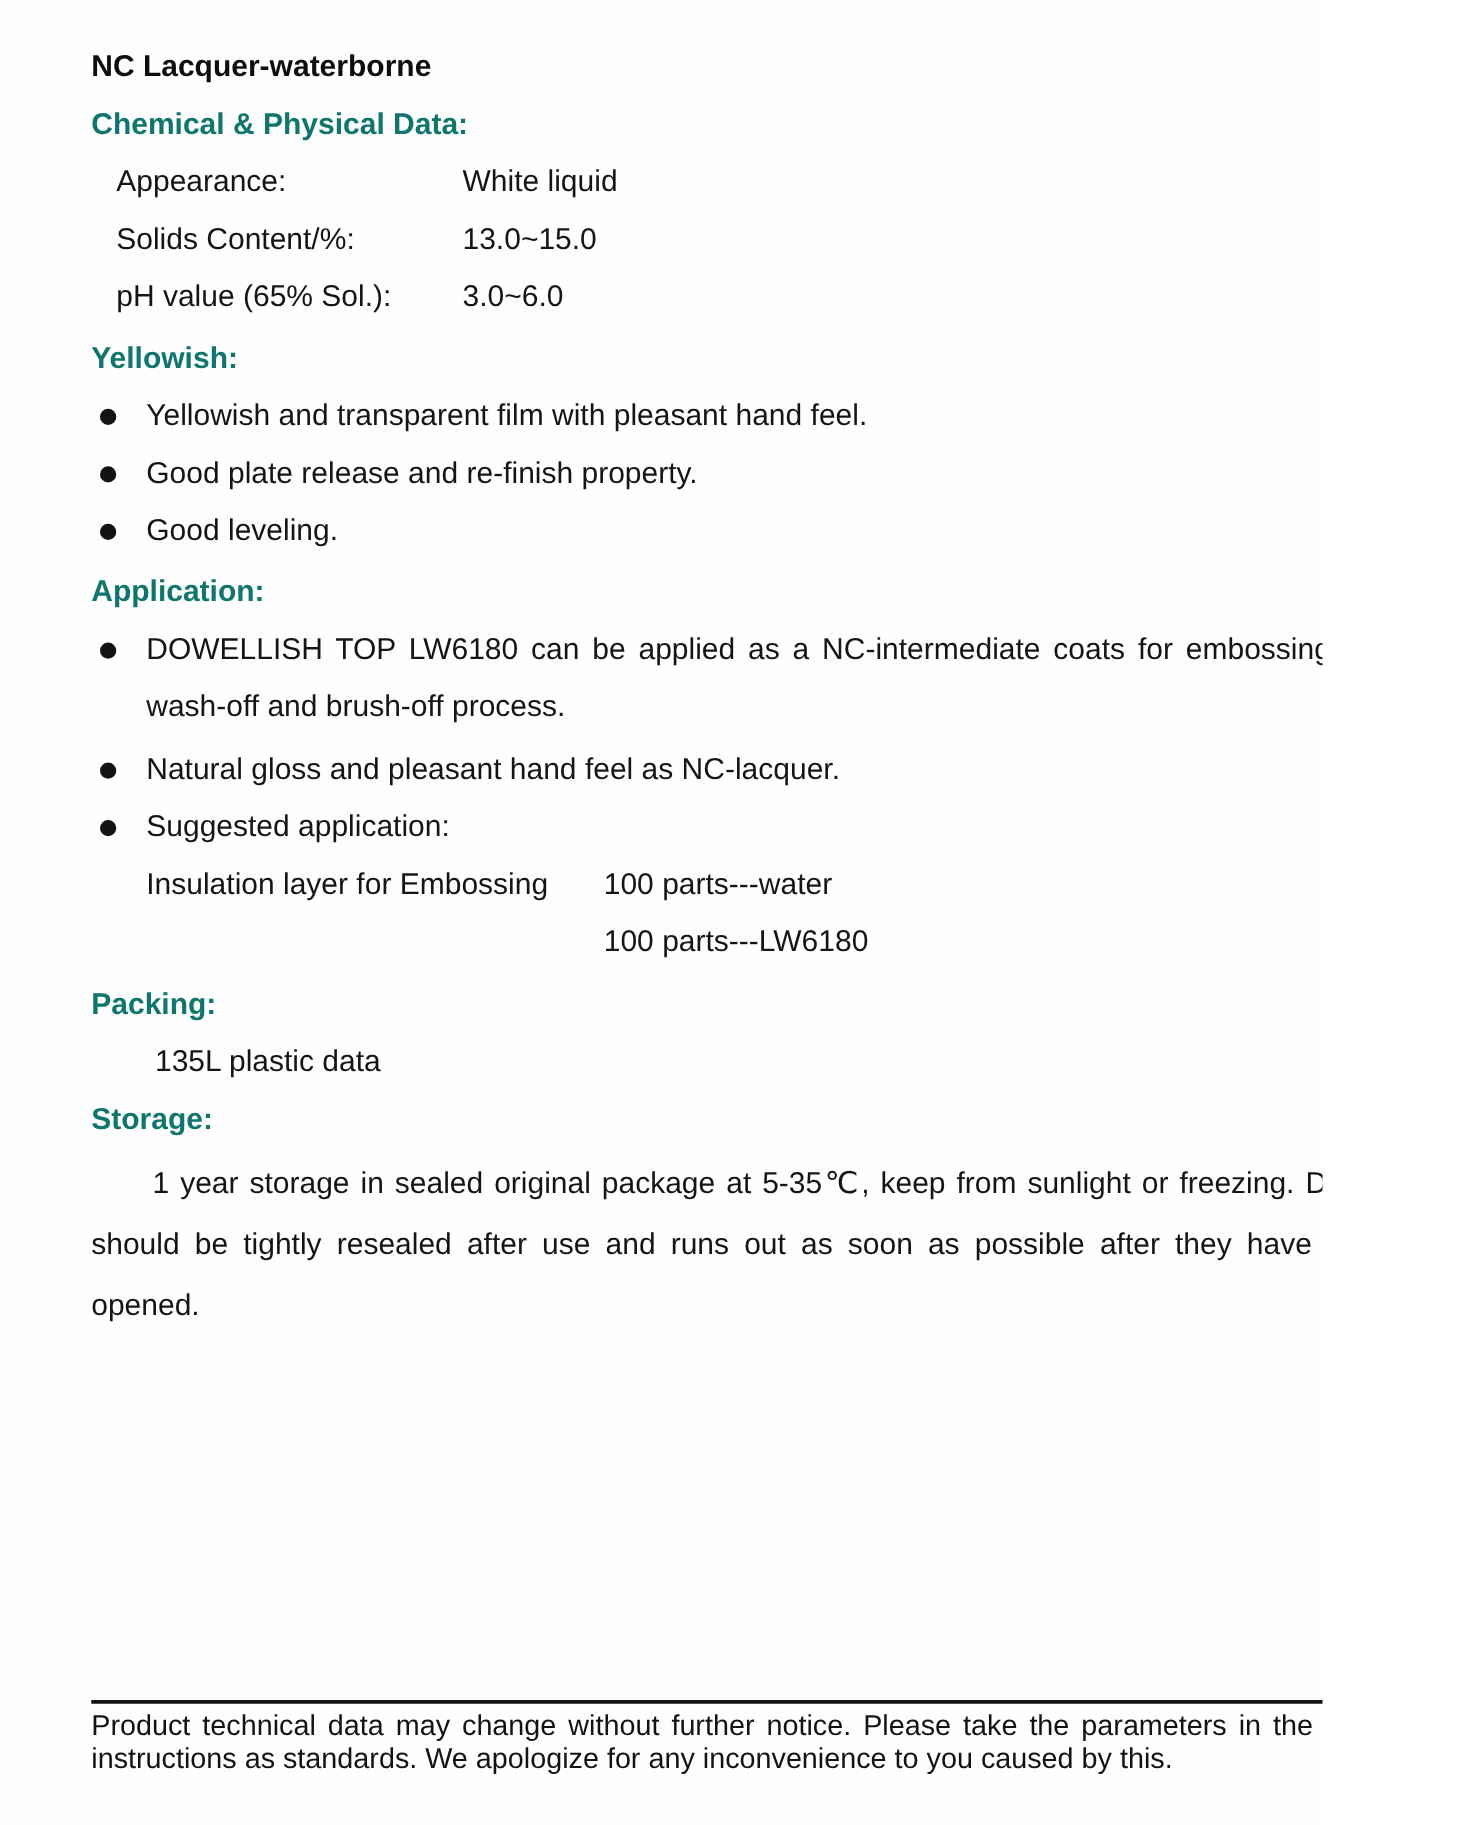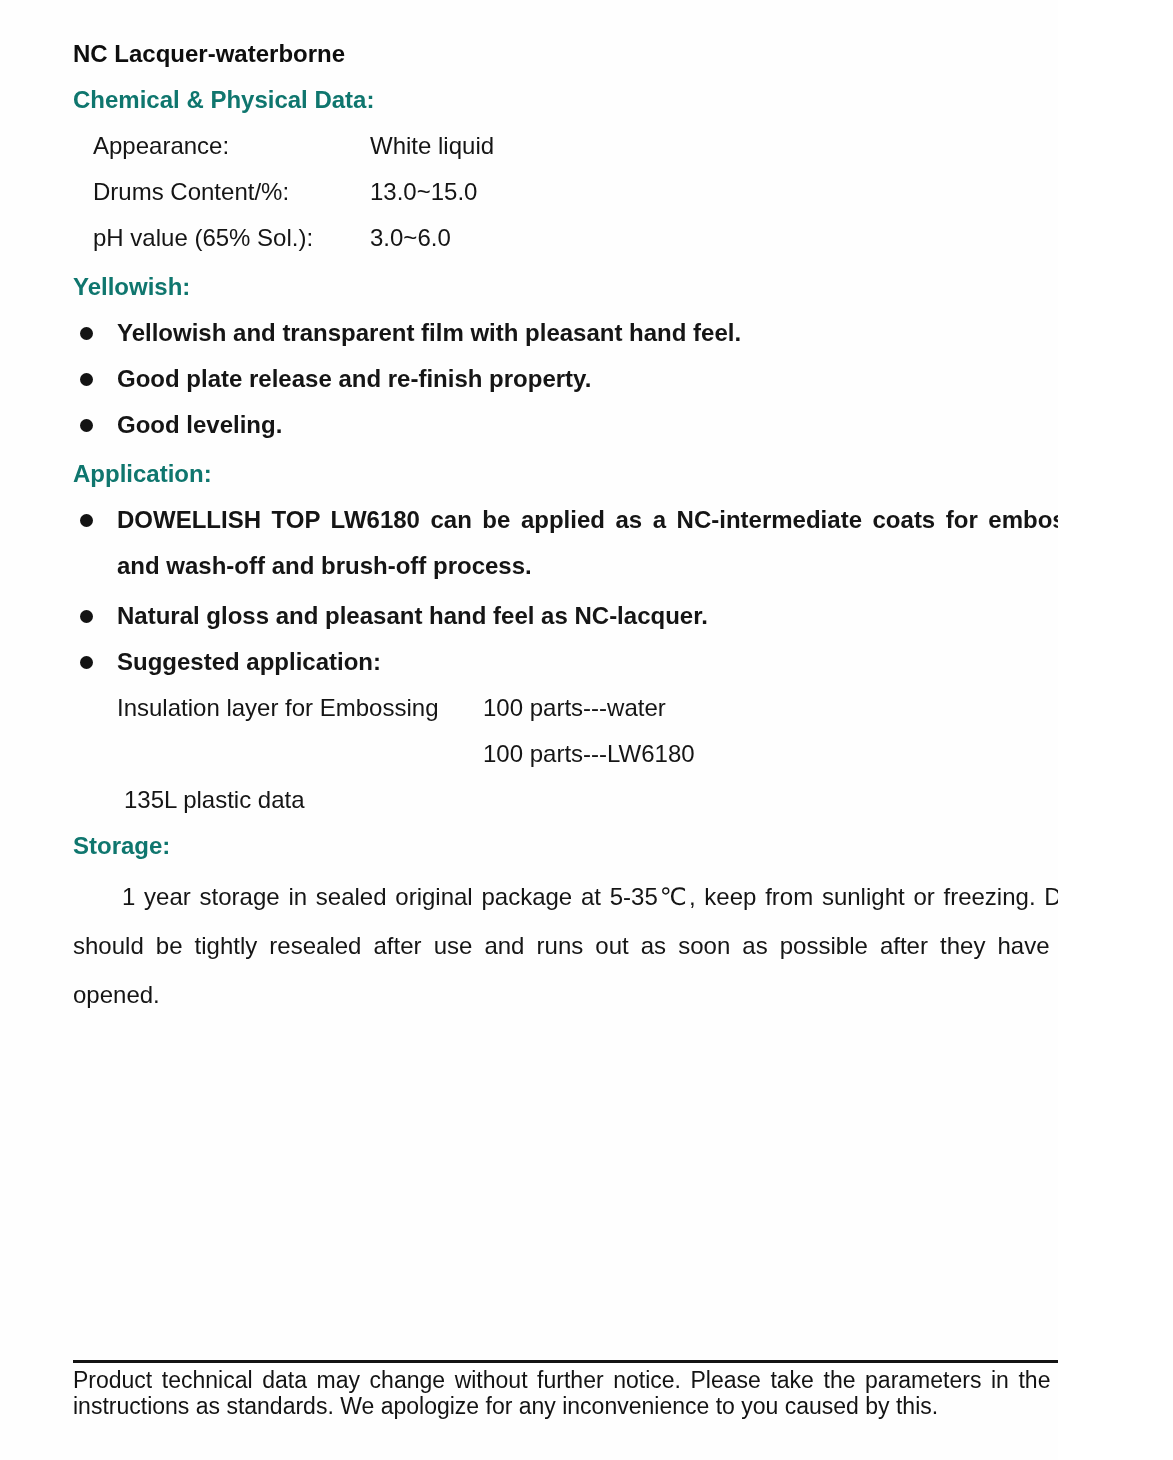--- a/index.html
+++ b/index.html
@@ -29,21 +29,20 @@
   .kv-row { white-space: nowrap; }
   .kv-label {
     display: inline-block;
     width: 277px;
     vertical-align: top;
     margin-left: 20px;
   }
   .bullet-item {
     position: relative;
     padding-left: 44px;
-    font-weight: bold;
   }
   .bullet-dot {
     position: absolute;
     left: 7px;
     top: 17px;
     width: 13px;
     height: 13px;
     border-radius: 50%;
     background: #131313;
   }
@@ -83,21 +82,21 @@
   <div class="content">
 
     <div class="title">NC Lacquer-waterborne</div>
 
     <div class="heading">Chemical &amp; Physical Data:</div>
 
     <div class="kv-row">
       <span class="kv-label">Appearance:</span><span class="kv-value">White liquid</span>
     </div>
     <div class="kv-row">
-      <span class="kv-label">Drums Content/%:</span><span class="kv-value">13.0~15.0</span>
+      <span class="kv-label">Solids Content/%:</span><span class="kv-value">13.0~15.0</span>
     </div>
     <div class="kv-row">
       <span class="kv-label">pH value (65% Sol.):</span><span class="kv-value">3.0~6.0</span>
     </div>
 
     <div class="heading mt3">Yellowish:</div>
 
     <div class="bullet-item">
       <span class="bullet-dot"></span>
       <span>Yellowish and transparent film with pleasant hand feel.</span>
@@ -126,20 +125,21 @@
       <span>Suggested application:</span>
     </div>
 
     <div class="sug-row">
       <span class="sug-col1">Insulation layer for Embossing</span><span class="sug-col2">100 parts---water</span>
     </div>
     <div class="sug-row">
       <span class="sug-col1"></span><span class="sug-col2">100 parts---LW6180</span>
     </div>
 
+    <div class="heading mt4">Packing:</div>
     <div class="packing-value">135L plastic data</div>
 
     <div class="heading">Storage:</div>
     <p class="storage-para">1 year storage in sealed original package at 5-35℃, keep from sunlight or freezing. Drums should be tightly resealed after use and runs out as soon as possible after they have been opened.</p>
 
   </div>
 
   <div class="footer">
     <span>Product technical data may change without further notice. Please take the parameters in the latest instructions as standards. We apologize for any inconvenience to you caused by this.</span>
   </div>

